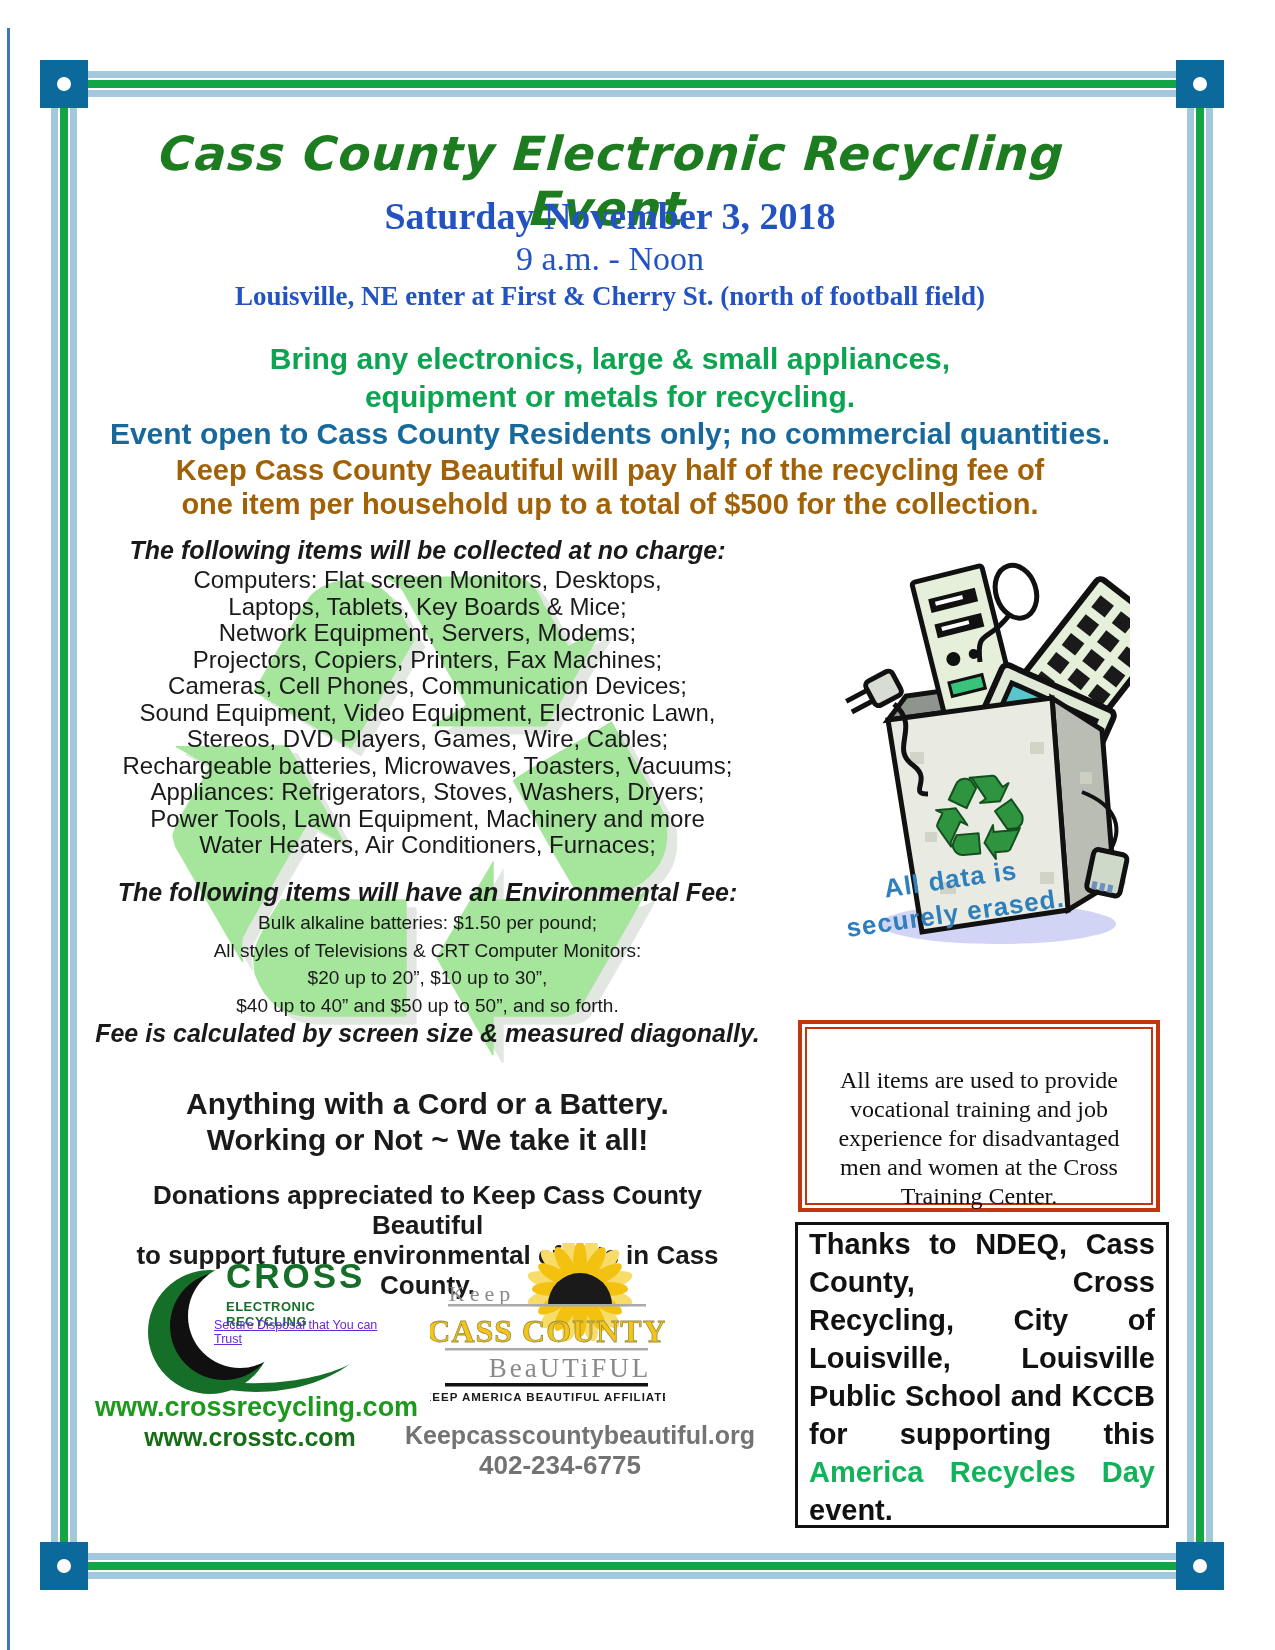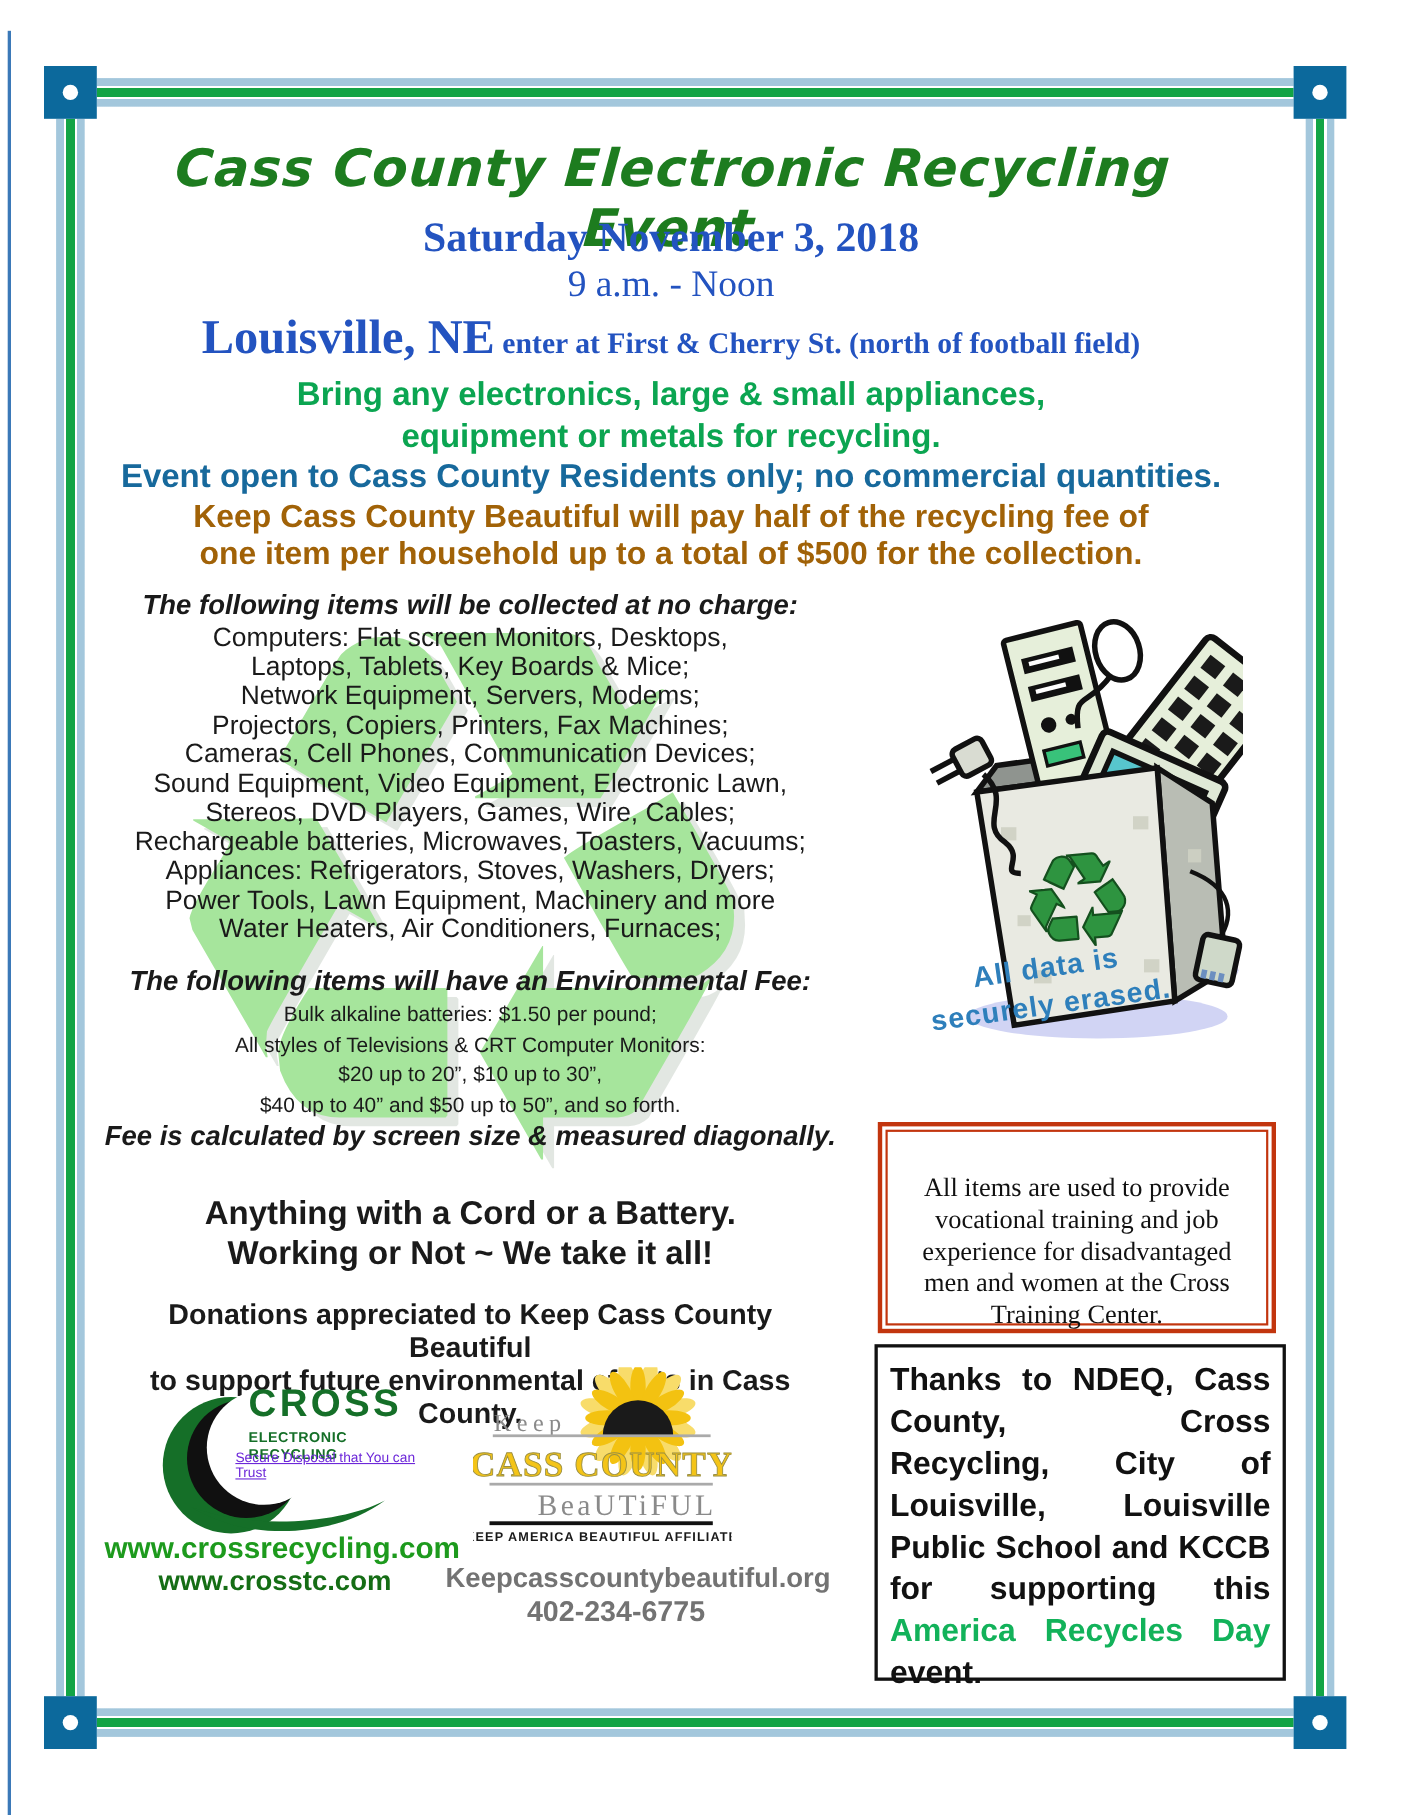--- a/index.html
+++ b/index.html
@@ -12,21 +12,21 @@
   .bar-h{height:26px;width:1088px;left:88px;z-index:2;
     background:linear-gradient(to bottom,#a3c7dc 0 7px,#ffffff 7px 9px,#12a445 9px 17px,#ffffff 17px 19px,#a3c7dc 19px 26px);}
   .bar-v{width:26px;height:1434px;top:108px;z-index:2;
     background:linear-gradient(to right,#a3c7dc 0 7px,#ffffff 7px 9px,#12a445 9px 17px,#ffffff 17px 19px,#a3c7dc 19px 26px);}
   
   .center-block{left:90px;width:1040px;text-align:center;}
   .title{top:126px;font:italic 700 47px "DejaVu Sans",sans-serif;color:#1d7c1f;letter-spacing:1px;transform:skewX(-4deg);}
   .date{top:194px;font:700 38px "Liberation Serif",serif;color:#2353c0;}
   .time{top:240px;font:400 34px "Liberation Serif",serif;color:#2353c0;}
   .loc{top:281px;font:700 27px "Liberation Serif",serif;color:#2353c0;}
-  .loc .city{font-size:44px;}
+  .loc .city{font-size:27px;}
   .green-lines{top:340px;font:700 30px "Liberation Sans",sans-serif;color:#0ba551;line-height:38px;}
   .open-line{top:417px;font:700 30px "Liberation Sans",sans-serif;color:#17699c;}
   .fee-lines{top:453px;font:700 29px "Liberation Sans",sans-serif;color:#a16207;line-height:34px;}
   
   .watermark{left:70px;top:470px;width:700px;height:700px;display:flex;align-items:center;justify-content:center;
     z-index:0;color:#a6e59c;font-family:"DejaVu Sans",sans-serif;font-size:680px;line-height:700px;
     text-shadow:10px 8px 0 rgba(160,175,160,0.30);}
   
   .leftcol{left:95px;width:665px;text-align:center;z-index:1;color:#1a1a1a;}
   .h-bolditalic{font:italic 700 25px "Liberation Sans",sans-serif;}
@@ -39,21 +39,21 @@
   .tagline{top:1086px;font:700 30px "Liberation Sans",sans-serif;line-height:36px;}
   .donations{top:1180px;font:700 26px "Liberation Sans",sans-serif;line-height:30px;}
   
   .clipart{left:830px;top:552px;width:300px;height:400px;z-index:1;}
   .erased{left:828px;top:862px;width:250px;text-align:center;transform:rotate(-8deg);
     font:700 26px "Liberation Sans",sans-serif;color:#2e7fbb;letter-spacing:1px;line-height:34px;z-index:2;}
   .redbox{left:798px;top:1020px;width:362px;height:192px;border:4px solid #c2350e;padding:3px;box-sizing:border-box;background:#fff;z-index:1;}
   .redbox-inner{border:2px solid #c2350e;width:100%;height:100%;box-sizing:border-box;display:flex;align-items:center;justify-content:center;}
   .redbox-text{font:400 24px "Liberation Serif",serif;line-height:29px;text-align:center;color:#111;padding:0 8px;margin-top:44px;}
   .thanksbox{left:795px;top:1222px;width:374px;height:306px;border:3px solid #111;box-sizing:border-box;
-    padding:11px 11px 0 11px;font:700 29px "Liberation Sans",sans-serif;line-height:38px;text-align:justify;color:#111;z-index:1;}
+    padding:0 11px 0 11px;font:700 29px "Liberation Sans",sans-serif;line-height:38px;text-align:justify;color:#111;z-index:1;}
   .thanksbox .hl{color:#12b25a;}
   
   .crosslogo{left:140px;top:1252px;width:240px;height:145px;z-index:1;}
   .crosslogo .t1{left:86px;top:4px;font:700 35px "Liberation Sans",sans-serif;color:#156f28;letter-spacing:3px;}
   .crosslogo .t2{left:86px;top:47px;font:700 13px "Liberation Sans",sans-serif;color:#156f28;letter-spacing:0.5px;}
   .crosslogo .t3{left:74px;top:66px;font:400 12.5px "Liberation Sans",sans-serif;color:#6d28d9;text-decoration:underline;}
   .cross-urls{left:95px;top:1392px;width:310px;text-align:center;z-index:1;}
   .cross-url1{font:700 27px "Liberation Sans",sans-serif;color:#1d9a1d;line-height:31px;}
   .cross-url2{font:700 25px "Liberation Sans",sans-serif;color:#156d15;line-height:29px;}
   .kccblogo{left:430px;top:1243px;width:235px;height:165px;z-index:1;}

